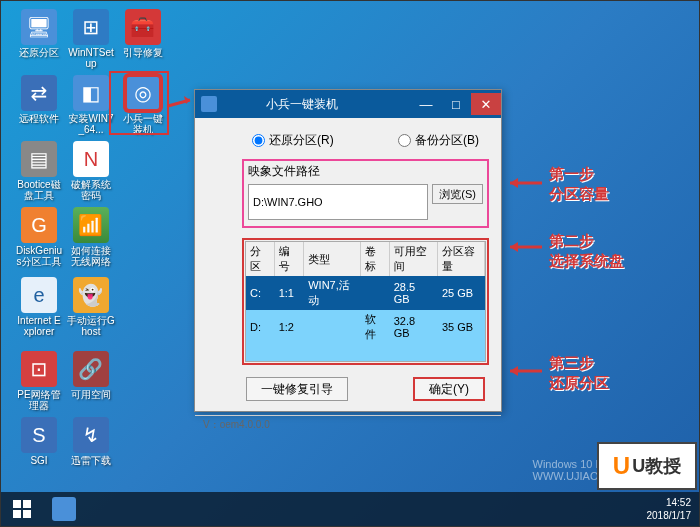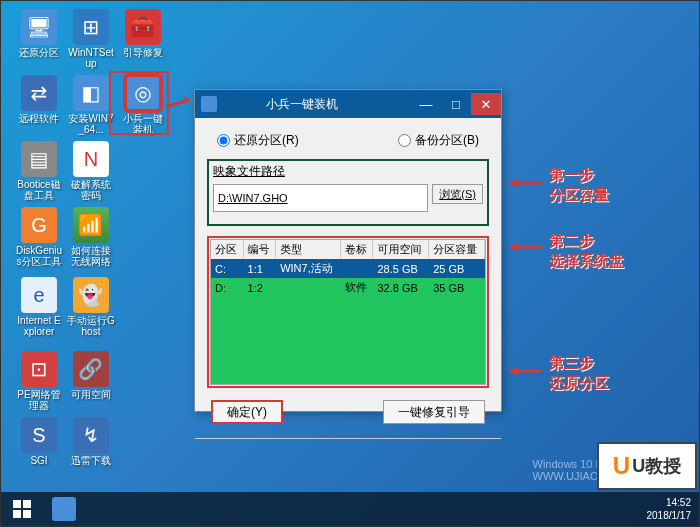--- a/index.html
+++ b/index.html
@@ -57,34 +57,34 @@
   font-size: 12px;
 }
 .titlebar .tico { width: 16px; height: 16px; background: #4a90d9; margin-right: 6px; border-radius: 2px; }
 .titlebar .ttl { flex: 1; text-align: center; padding-right: 30px; }
 .titlebar .btns { display: flex; }
 .titlebar .btn { width: 30px; height: 22px; display: flex; align-items: center; justify-content: center; font-size: 13px; cursor: pointer; }
 .titlebar .min { background: #0a5a9c; color: #fff; }
 .titlebar .max { background: #0a5a9c; color: #fff; }
 .titlebar .close { background: #c94141; color: #fff; }
 
-.dlg-body { padding: 10px 12px; }
+.dlg-body { padding: 10px 12px; margin-left: 35px; }
 
 .radio-row { display: flex; justify-content: space-between; padding: 4px 10px 10px; font-size: 12px; }
 .radio-row label { display: flex; align-items: center; gap: 4px; cursor: pointer; }
 .radio-row input { margin: 0; }
 
-.path-section { border: 2px solid #14532d; padding: 2px 4px 12px; margin-bottom: 10px; text-decoration: underline; }
+.path-section { border: 2px solid #ec4899; padding: 2px 4px 6px; margin-bottom: 10px; }
 .path-lbl { font-size: 12px; margin-bottom: 4px; }
 .path-row { display: flex; gap: 4px; }
-.path-input { flex: 1; height: 28px; border: 1px solid #999; background: #fff; font-size: 11px; padding: 0 4px; }
+.path-input { flex: 1; height: 36px; border: 1px solid #999; background: #fff; font-size: 11px; padding: 0 4px; }
 .browse-btn { height: 20px; padding: 0 6px; font-size: 11px; border: 1px solid #999; background: #f0f0f0; cursor: pointer; }
 
 .table-wrap { border: 2px solid #d43838; padding: 1px; }
-.table-inner { border: 1px solid #aaa; background: #22c55e; height: 146px; overflow: hidden; }
+.table-inner { border: 1px solid #aaa; background: #7dd3fc; height: 121px; overflow: hidden; }
 table { width: 100%; border-collapse: collapse; font-size: 11px; }
 th { background: #f0f0f0; border-right: 1px solid #ccc; padding: 2px 4px; text-align: left; font-weight: normal; }
 td { padding: 2px 4px; border-right: 1px solid transparent; }
 tr.selected { background: #0a5a9c; color: #fff; }
 
 .btn-row { display: flex; justify-content: space-between; padding: 12px 4px 4px; }
 .action-btn { height: 24px; padding: 0 14px; font-size: 12px; border: 1px solid #999; background: #f5f5f5; cursor: pointer; }
 .ok-btn { border: 2px solid #d43838; }
 
 .version { font-size: 10px; color: #666; padding: 2px 8px; border-top: 1px solid #ccc; display: flex; gap: 12px; }
@@ -244,46 +244,47 @@
                 <td>软件</td>
                 <td>32.8 GB</td>
                 <td>35 GB</td>
               </tr>
             </tbody>
         </table>
       </div>
     </div>
 
     <div class="btn-row">
+      <button class="action-btn">一键修复引导</button>
       <button class="action-btn ok-btn">确定(Y)</button>
-      <button class="action-btn">一键修复引导</button>
     </div>
   </div>
   <div class="version">
+    <span>V：oem4.0.0.0</span>
   </div>
 </div>
 
 <svg class="arrow" style="left:165px; top:95px;" width="30" height="20">
   <path d="M2,10 L24,4" stroke="#d43838" stroke-width="3" fill="none"></path>
   <path d="M24,4 L18,0 L20,8 Z" fill="#d43838"></path>
 </svg>
 <svg class="arrow" style="left:503px; top:176px;" width="40" height="12">
   <path d="M38,6 L6,6" stroke="#d43838" stroke-width="3" fill="none"></path>
   <path d="M6,6 L14,1 L14,11 Z" fill="#d43838"></path>
 </svg>
 <svg class="arrow" style="left:503px; top:240px;" width="40" height="12">
   <path d="M38,6 L6,6" stroke="#d43838" stroke-width="3" fill="none"></path>
   <path d="M6,6 L14,1 L14,11 Z" fill="#d43838"></path>
 </svg>
 <svg class="arrow" style="left:503px; top:364px;" width="40" height="12">
   <path d="M38,6 L6,6" stroke="#d43838" stroke-width="3" fill="none"></path>
   <path d="M6,6 L14,1 L14,11 Z" fill="#d43838"></path>
 </svg>
 
-<div class="anno" style="left:548px; top:164px;">
+<div class="anno" style="left:548px; top:164px;font-family:Liberation Serif, serif;">
   <div class="line">第一步</div>
   <div class="line">分区容量</div>
 </div>
 <div class="anno" style="left:548px; top:230px;">
   <div class="line">第二步</div>
   <div class="line">选择系统盘</div>
 </div>
 <div class="anno" style="left:548px; top:352px;">
   <div class="line">第三步</div>
   <div class="line">还原分区</div>

